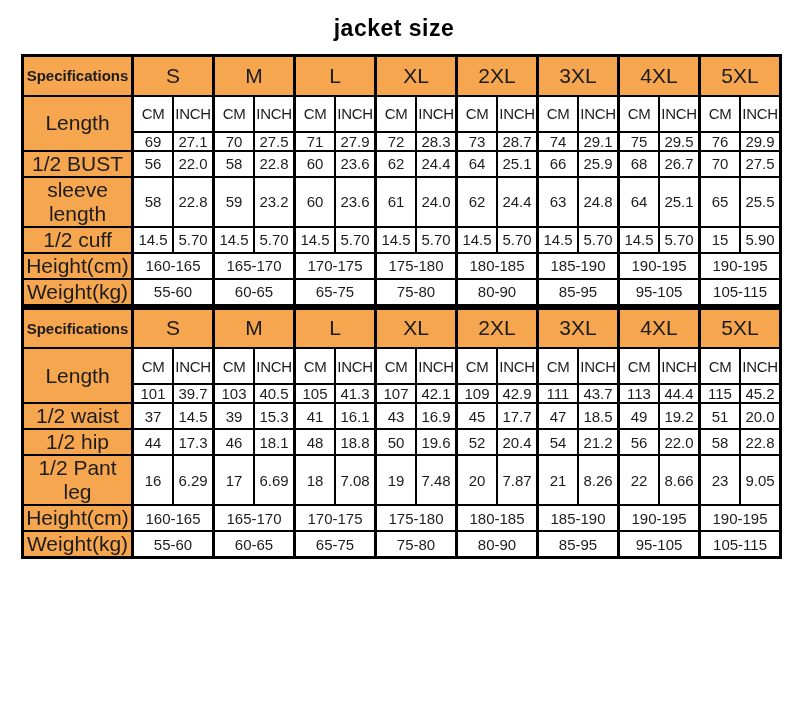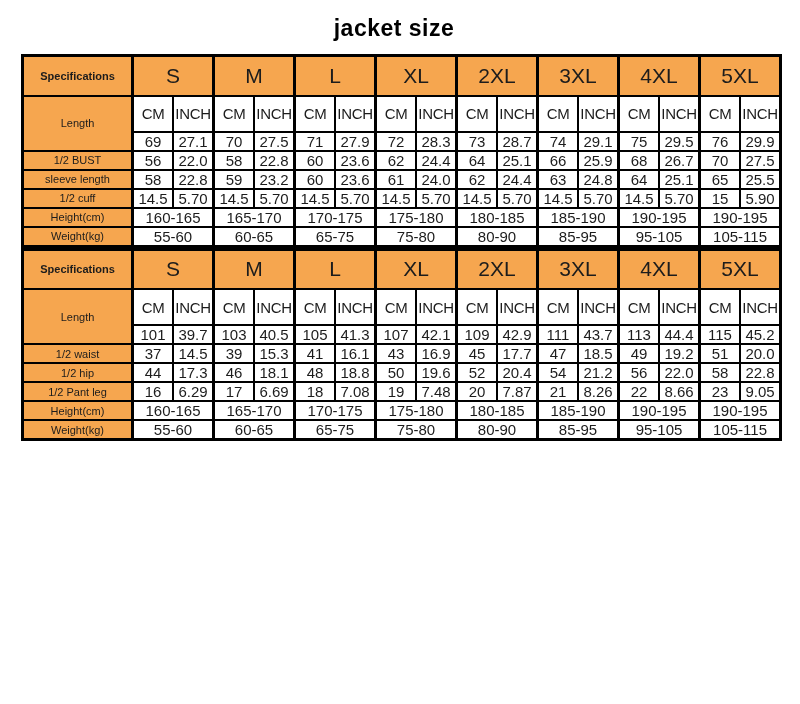--- a/index.html
+++ b/index.html
@@ -41,33 +41,33 @@
     padding: 0;
     overflow: hidden;
   }
   
   table.size-table .g { border-left: 3px solid var(--border); }
   tr.h-head { height: 40px; }
   tr.h-unit { height: 36px; }
   tr.h-val  { height: 18px; padding-left: 8px; }
   th.spec {
     background: var(--orange);
-    font-size: 11px;
+    font-size: 15px;
     font-weight: bold;
     color: var(--text);
   }
   th.sz {
     background: var(--orange);
     font-size: 21px;
     font-weight: normal;
     color: var(--text);
   }
   td.lab {
     background: var(--orange);
-    font-size: 11px;
+    font-size: 21px;
     color: var(--text);
   }
   td.unit {
     background: var(--cell);
     font-size: 15px;
     letter-spacing: -0.3px;
     margin-top: 12px;
   }
   td.val {
     background: var(--cell);

